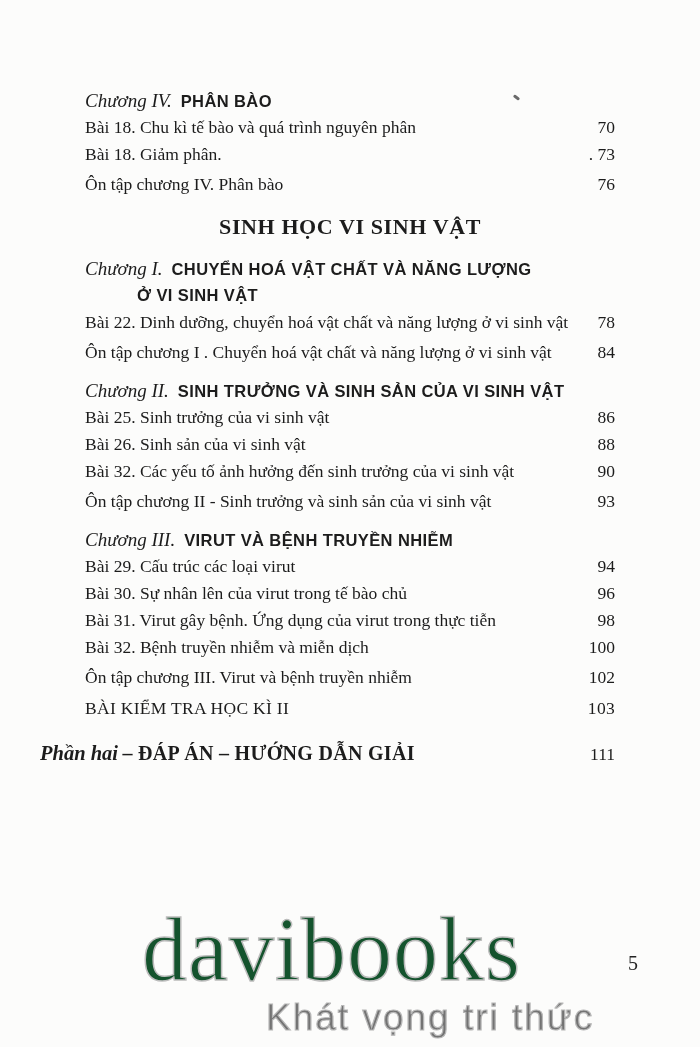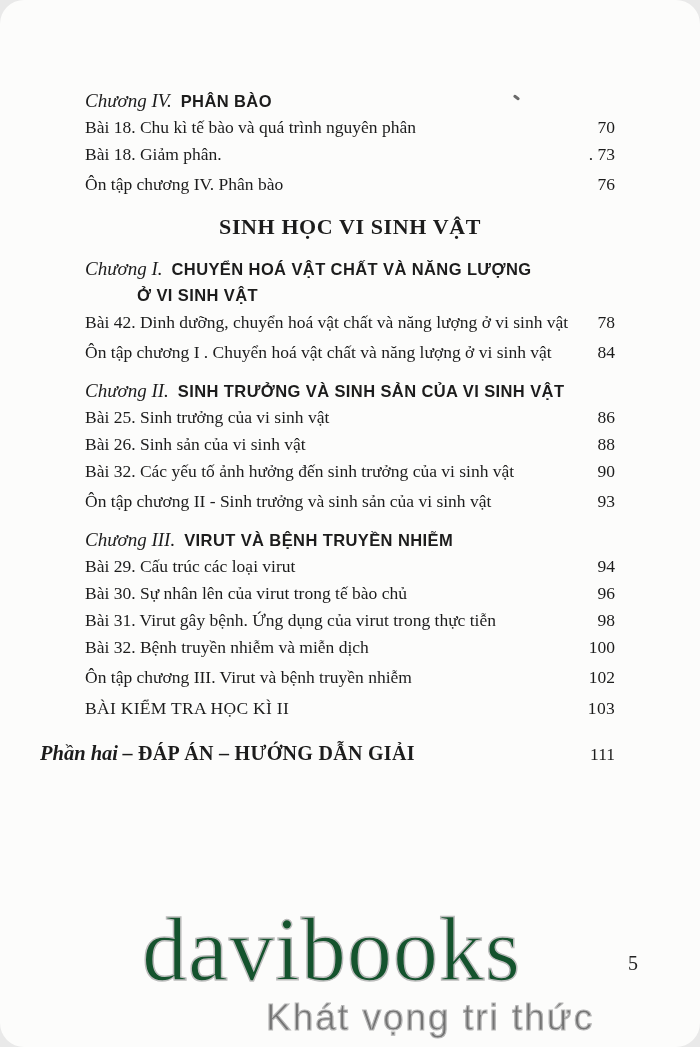--- a/index.html
+++ b/index.html
@@ -5,21 +5,20 @@
   html,body{margin:0;padding:0;}
   body{background:#e9e9e9;font-family:"Liberation Serif", serif;}
   .page{
     position:relative;
     width:700px;height:1047px;
     background:#fcfcfb;
     color:#1c1c1c;
     overflow:hidden;
     box-sizing:border-box;
     padding:76px 85px 0 85px;
-    border-radius:24px;
   }
   .row{position:relative;height:27px;line-height:27px;font-size:17.5px;}
   .entry{display:flex;justify-content:space-between;align-items:baseline;}
   .entry .lbl{white-space:nowrap;}
   .entry .pg{white-space:nowrap;margin-left:8px;}
   .ontap{margin-top:3px;}
   .exam{margin-top:4px;letter-spacing:.3px;}
   .heading{
     height:34px;line-height:34px;
     font-weight:bold;font-size:22px;letter-spacing:.6px;
@@ -86,21 +85,21 @@
       <div class="row entry ontap">
         <span class="lbl">Ôn tập chương IV. Phân bào</span>
         <span class="pg">76</span>
       </div>
       <div class="row heading">SINH HỌC VI SINH VẬT</div>
       <div class="row chapter">
         <div class="cline"><span class="cprefix">Chương I.</span><span class="ctitle">CHUYỂN HOÁ VẬT CHẤT VÀ NĂNG LƯỢNG</span></div>
         <div class="ctitle2">Ở VI SINH VẬT</div>
       </div>
       <div class="row entry">
-        <span class="lbl">Bài 42. Dinh dưỡng, chuyển hoá vật chất và năng lượng ở vi sinh vật</span>
+        <span class="lbl">Bài 22. Dinh dưỡng, chuyển hoá vật chất và năng lượng ở vi sinh vật</span>
         <span class="pg">78</span>
       </div>
       <div class="row entry ontap">
         <span class="lbl">Ôn tập chương I . Chuyển hoá vật chất và năng lượng ở vi sinh vật</span>
         <span class="pg">84</span>
       </div>
       <div class="row chapter">
         <div class="cline"><span class="cprefix">Chương II.</span><span class="ctitle">SINH TRƯỞNG VÀ SINH SẢN CỦA VI SINH VẬT</span></div>
       </div>
       <div class="row entry">

